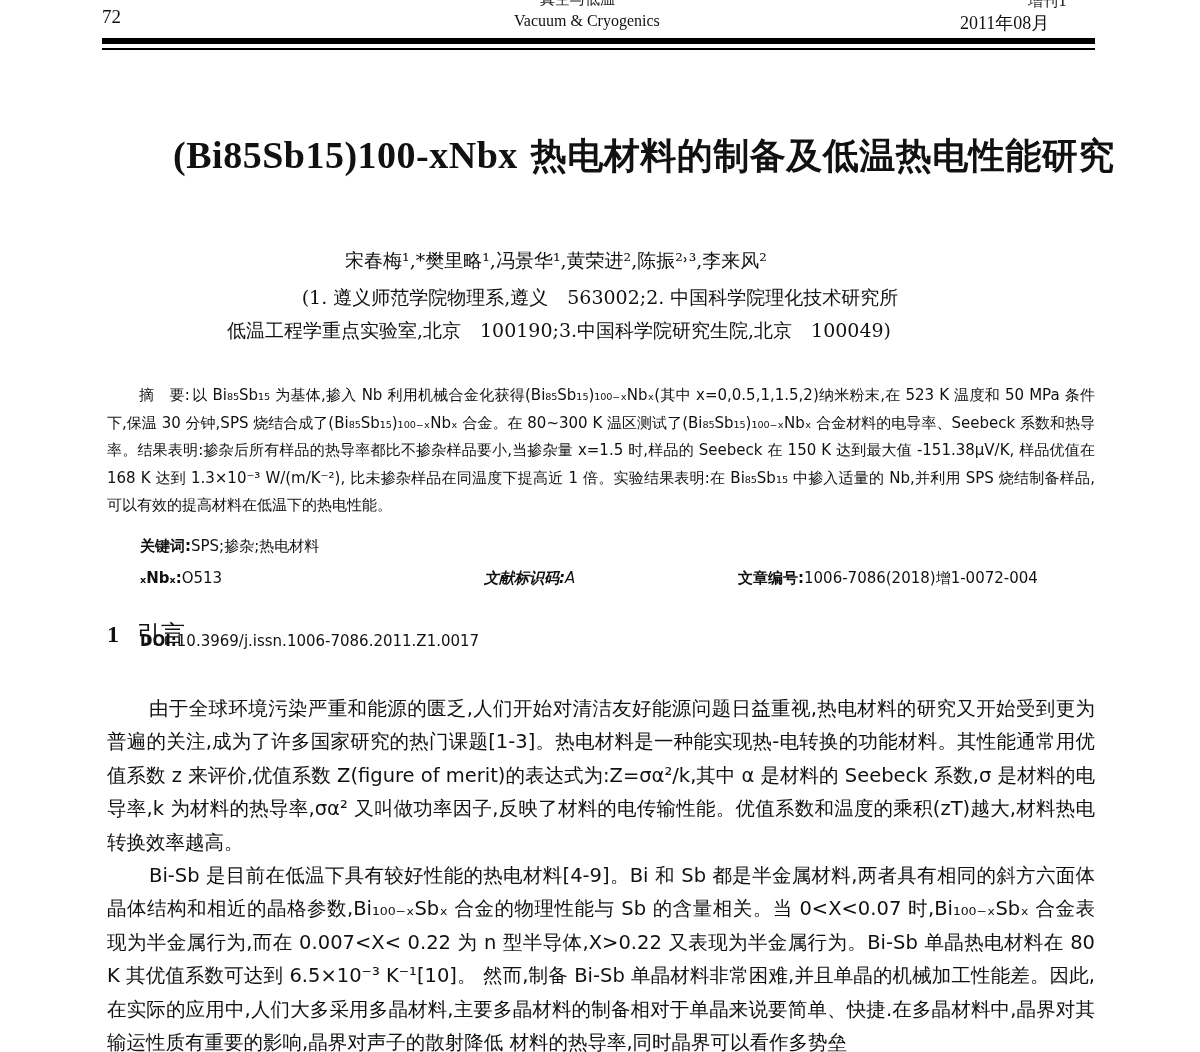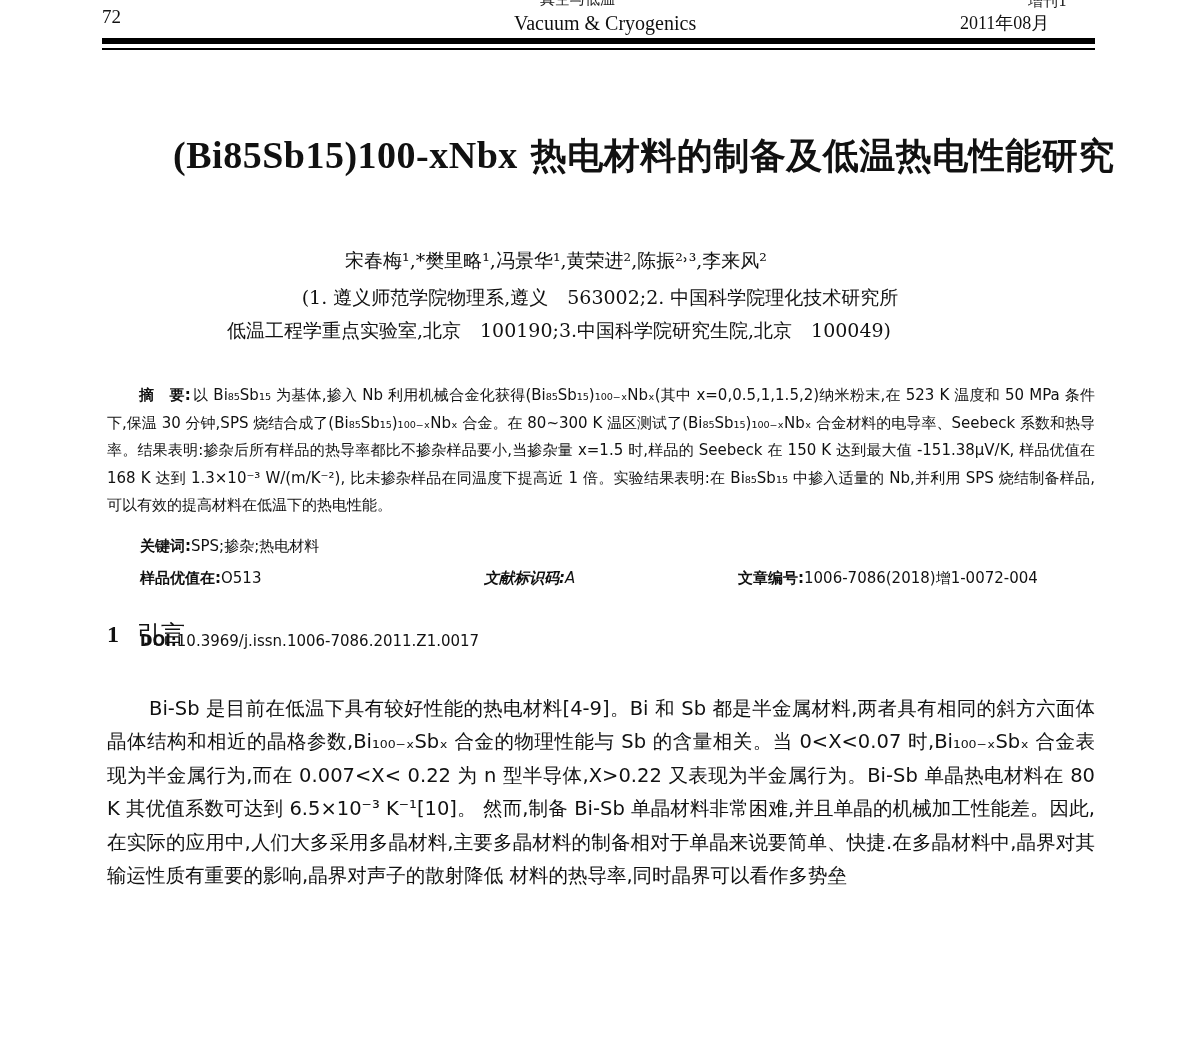--- a/index.html
+++ b/index.html
@@ -4,34 +4,34 @@
 <style>
   html, body { margin: 0; padding: 0; background: #ffffff; }
   body {
     width: 1200px; height: 1052px; overflow: hidden; position: relative;
     color: #111; font-family: "DejaVu Serif", "Liberation Serif", serif;
   }
   .abs { position: absolute; }
   .hdr-top-c { left: 540px; top: -10px; font-size: 15px; color:#222; }
   .hdr-top-r { left: 1028px; top: -8px; font-size: 15px; color:#222; }
   .pageno { left: 102px; top: 6px; font-size: 19px; font-family: "Liberation Serif", serif; }
-  .journal { left: 514px; top: 12px; font-size: 20px; font-family: "Liberation Serif", serif; }
+  .journal { left: 514px; top: 12px; font-size: 16px; font-family: "Liberation Serif", serif; }
   .date { left: 960px; top: 11px; font-size: 18px; font-family: "Liberation Serif", serif; }
   .rule-thick { left: 102px; top: 38px; width: 993px; height: 6px; background: #000; }
   .rule-thin { left: 102px; top: 48px; width: 993px; height: 2px; background: #000; }
 
   .title { left: 0; width: 1200px; top: 132px; text-align: center; font-size: 36px; font-weight: bold; font-family: "DejaVu Sans", sans-serif; letter-spacing: 0.5px; padding-left: 44px; }
   .title .latin { font-family: "Liberation Serif", serif; font-weight: bold; font-size: 38px; }
 
   .authors { left: 0; width: 1112px; top: 248px; text-align: center; font-size: 19px; }
   .affil1 { left: 0; width: 1200px; top: 285px; text-align: center; font-size: 19px; }
   .affil2 { left: 0; width: 1118px; top: 318px; text-align: center; font-size: 19px; }
 
   .abstract { left: 107px; width: 988px; top: 382px; font-size: 15px; line-height: 27.5px; font-family: "DejaVu Sans", sans-serif; text-align: justify; }
-  .abstract .lab { font-weight: bold; margin-left: 32px; margin-right: 2px; }
+  .abstract .lab { font-weight: normal; margin-left: 32px; margin-right: 2px; }
   .meta { left: 140px; font-size: 15px; font-family: "DejaVu Sans", sans-serif; }
   .meta b { font-weight: bold; }
 
   .sec { left: 107px; top: 618px; font-size: 24px; font-family: "DejaVu Sans", sans-serif; }
   .sec .num { font-weight: bold; margin-right: 18px; font-family: "Liberation Serif", serif; }
 
   .body-text { left: 107px; width: 988px; top: 692px; font-size: 19.5px; line-height: 33.4px; font-family: "DejaVu Sans", sans-serif; text-align: justify; }
   .body-text p { margin: 0; text-indent: 42px; }
 </style>
 </head>
@@ -55,32 +55,33 @@
 
 <div class="abs abstract">
   <span class="lab">摘　要:</span><span>以 Bi₈₅Sb₁₅ 为基体,掺入 Nb 利用机械合金化获得(Bi₈₅Sb₁₅)₁₀₀₋ₓNbₓ(其中 x=0,0.5,1,1.5,2)纳米粉末,在 523 K 温度和 50 MPa 条件下,保温 30 分钟,SPS 烧结合成了(Bi₈₅Sb₁₅)₁₀₀₋ₓNbₓ 合金。在 80~300 K 温区测试了(Bi₈₅Sb₁₅)₁₀₀₋ₓNbₓ 合金材料的电导率、Seebeck 系数和热导率。结果表明:掺杂后所有样品的热导率都比不掺杂样品要小,当掺杂量 x=1.5 时,样品的 Seebeck 在 150 K 达到最大值 -151.38μV/K, 样品优值在 168 K 达到 1.3×10⁻³ W/(m/K⁻²), 比未掺杂样品在同温度下提高近 1 倍。实验结果表明:在 Bi₈₅Sb₁₅ 中掺入适量的 Nb,并利用 SPS 烧结制备样品,可以有效的提高材料在低温下的热电性能。</span>
 </div>
 
 <div class="abs meta" style="top:537px;">
   <b>关键词:</b><span>SPS;掺杂;热电材料</span>
 </div>
 
 <div class="abs meta" style="top:569px;">
-  <b>样品优值在:</b><span>O513</span>
+  <b>ₓNbₓ:</b><span>O513</span>
 </div>
 <div class="abs meta" style="top:569px; left:484px;font-style:italic;">
   <b>文献标识码:</b><span>A</span>
 </div>
 <div class="abs meta" style="top:569px; left:738px;">
   <b>文章编号:</b><span>1006-7086(2018)增1-0072-004</span>
 </div>
 
 <div class="abs meta" style="top:600px;margin-top:32px;">
   <b>DOI:</b><span>10.3969/j.issn.1006-7086.2011.Z1.0017</span>
 </div>
 
 <div class="abs sec">
   <span class="num">1</span><span>引言</span>
 </div>
 
 <div class="abs body-text">
+  <p>由于全球环境污染严重和能源的匮乏,人们开始对清洁友好能源问题日益重视,热电材料的研究又开始受到更为普遍的关注,成为了许多国家研究的热门课题[1-3]。热电材料是一种能实现热-电转换的功能材料。其性能通常用优值系数 z 来评价,优值系数 Z(figure of merit)的表达式为:Z=σα²/k,其中 α 是材料的 Seebeck 系数,σ 是材料的电导率,k 为材料的热导率,σα² 又叫做功率因子,反映了材料的电传输性能。优值系数和温度的乘积(zT)越大,材料热电转换效率越高。</p>
   <p>Bi-Sb 是目前在低温下具有较好性能的热电材料[4-9]。Bi 和 Sb 都是半金属材料,两者具有相同的斜方六面体晶体结构和相近的晶格参数,Bi₁₀₀₋ₓSbₓ 合金的物理性能与 Sb 的含量相关。当 0&lt;X&lt;0.07 时,Bi₁₀₀₋ₓSbₓ 合金表现为半金属行为,而在 0.007&lt;X&lt; 0.22 为 n 型半导体,X&gt;0.22 又表现为半金属行为。Bi-Sb 单晶热电材料在 80 K 其优值系数可达到 6.5×10⁻³ K⁻¹[10]。 然而,制备 Bi-Sb 单晶材料非常困难,并且单晶的机械加工性能差。因此,在实际的应用中,人们大多采用多晶材料,主要多晶材料的制备相对于单晶来说要简单、快捷.在多晶材料中,晶界对其输运性质有重要的影响,晶界对声子的散射降低 材料的热导率,同时晶界可以看作多势垒</p>
 </div>
 
 </body></html>

